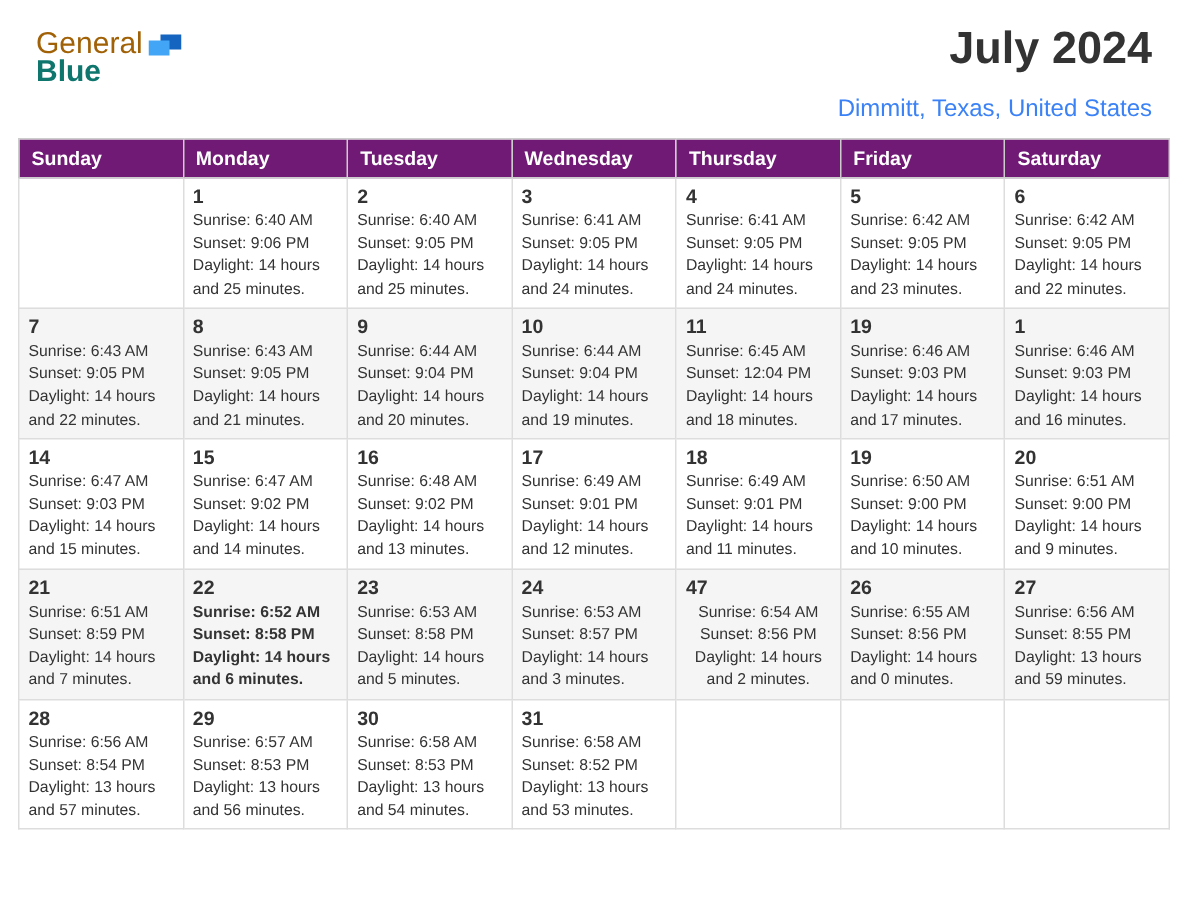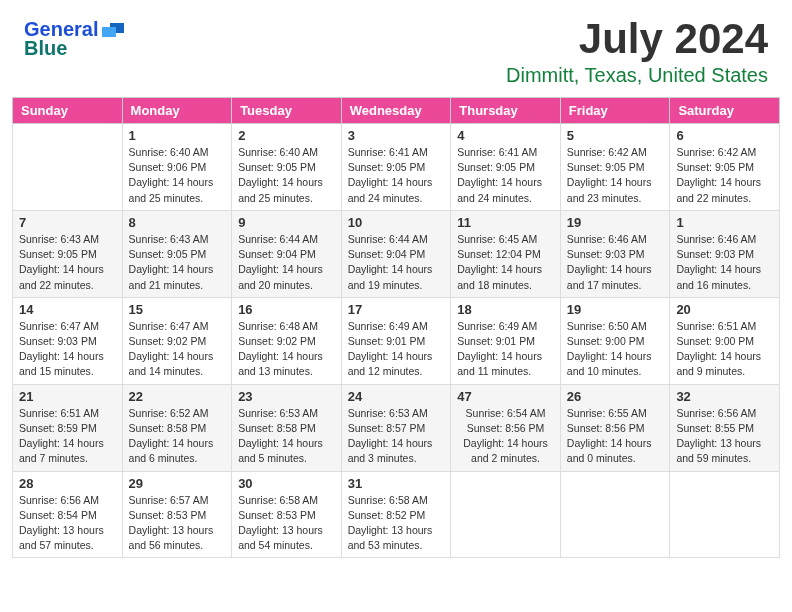--- a/index.html
+++ b/index.html
@@ -4,45 +4,45 @@
   <style>
     * { margin: 0; padding: 0; box-sizing: border-box; }
     body { width: 792px; height: 612px; font-family: Arial, sans-serif; background: #fff; overflow: hidden; }
     
     .header { display: flex; justify-content: space-between; align-items: flex-start; padding: 18px 24px 10px 24px; }
     
     .logo { display: flex; flex-direction: column; }
     .logo-text { display: flex; align-items: center; gap: 4px; }
     
     .title-block { text-align: right; }
-    .month-year { font-size: 42px; font-weight: bold; color: #333; line-height: 1; }
-    .location { font-size: 20px; color: #15803d; margin-top: 4px; }
+    .month-year { font-size: 30px; font-weight: bold; color: #333; line-height: 1; }
+    .location { font-size: 16px; color: #3b82f6; margin-top: 16px; }
     .calendar-wrapper { padding: 0 12px 8px 12px; }
     
     table { width: 100%; border-collapse: collapse; }
     
-    th { background: #ec4899; color: #fff; text-align: left; padding: 5px 8px; font-size: 13px; font-weight: bold; border: 1px solid #ccc; }
+    th { background: #701a75; color: #fff; text-align: left; padding: 5px 8px; font-size: 13px; font-weight: bold; border: 1px solid #ccc; }
     
     td { vertical-align: top; border: 1px solid #ddd; padding: 4px 6px; width: 14.28%; background: #fff; }
     
     .day-num { font-size: 13px; font-weight: bold; color: #333; display: block; margin-bottom: 2px; }
     .day-info { font-size: 10.5px; color: #333; line-height: 1.45; }
     
     tr:nth-child(even) td { background: #f5f5f5; }
     
     .empty { background: #fff !important; }
     tr:nth-child(even) .empty { background: #f5f5f5 !important; }
   </style>
 </head>
 <body>
 
 <div class="header">
   <div class="logo">
     <div class="logo-text">
-      <span style="font-size:20px;font-weight:bold;color:#1d4ed8;">General</span>
+      <span style="font-size:20px;font-weight:normal;color:#a16207;">General</span>
       <svg width="22" height="18" viewBox="0 0 22 18">
         <polygon points="8,2 22,2 22,12 8,12" fill="#1565c0"></polygon>
         <polygon points="0,6 14,6 14,16 0,16" fill="#42a5f5"></polygon>
       </svg>
     </div>
     <span style="font-size:20px;font-weight:bold;color:#0f766e;margin-top:-4px;">Blue</span>
   </div>
   <div class="title-block">
     <div class="month-year">July 2024</div>
     <div class="location">Dimmitt, Texas, United States</div>
@@ -213,21 +213,21 @@
         <tr>
           <td>
             <span class="day-num">21</span>
             <div class="day-info" style="white-space: pre-line;">Sunrise: 6:51 AM
 Sunset: 8:59 PM
 Daylight: 14 hours
 and 7 minutes.</div>
           </td>
           <td>
             <span class="day-num">22</span>
-            <div class="day-info" style="white-space: pre-line;">Sunrise: 6:52 AM
+            <div class="day-info" style="white-space: pre-line; font-weight: bold;">Sunrise: 6:52 AM
 Sunset: 8:58 PM
 Daylight: 14 hours
 and 6 minutes.</div>
           </td>
           <td>
             <span class="day-num">23</span>
             <div class="day-info" style="white-space: pre-line;">Sunrise: 6:53 AM
 Sunset: 8:58 PM
 Daylight: 14 hours
 and 5 minutes.</div>
@@ -247,21 +247,21 @@
 and 2 minutes.</div>
           </td>
           <td>
             <span class="day-num">26</span>
             <div class="day-info" style="white-space: pre-line;">Sunrise: 6:55 AM
 Sunset: 8:56 PM
 Daylight: 14 hours
 and 0 minutes.</div>
           </td>
           <td>
-            <span class="day-num">32</span>
+            <span class="day-num">27</span>
             <div class="day-info" style="white-space: pre-line;">Sunrise: 6:56 AM
 Sunset: 8:55 PM
 Daylight: 13 hours
 and 59 minutes.</div>
           </td>
         </tr>
         <tr>
           <td>
             <span class="day-num">28</span>
             <div class="day-info" style="white-space: pre-line;">Sunrise: 6:56 AM

